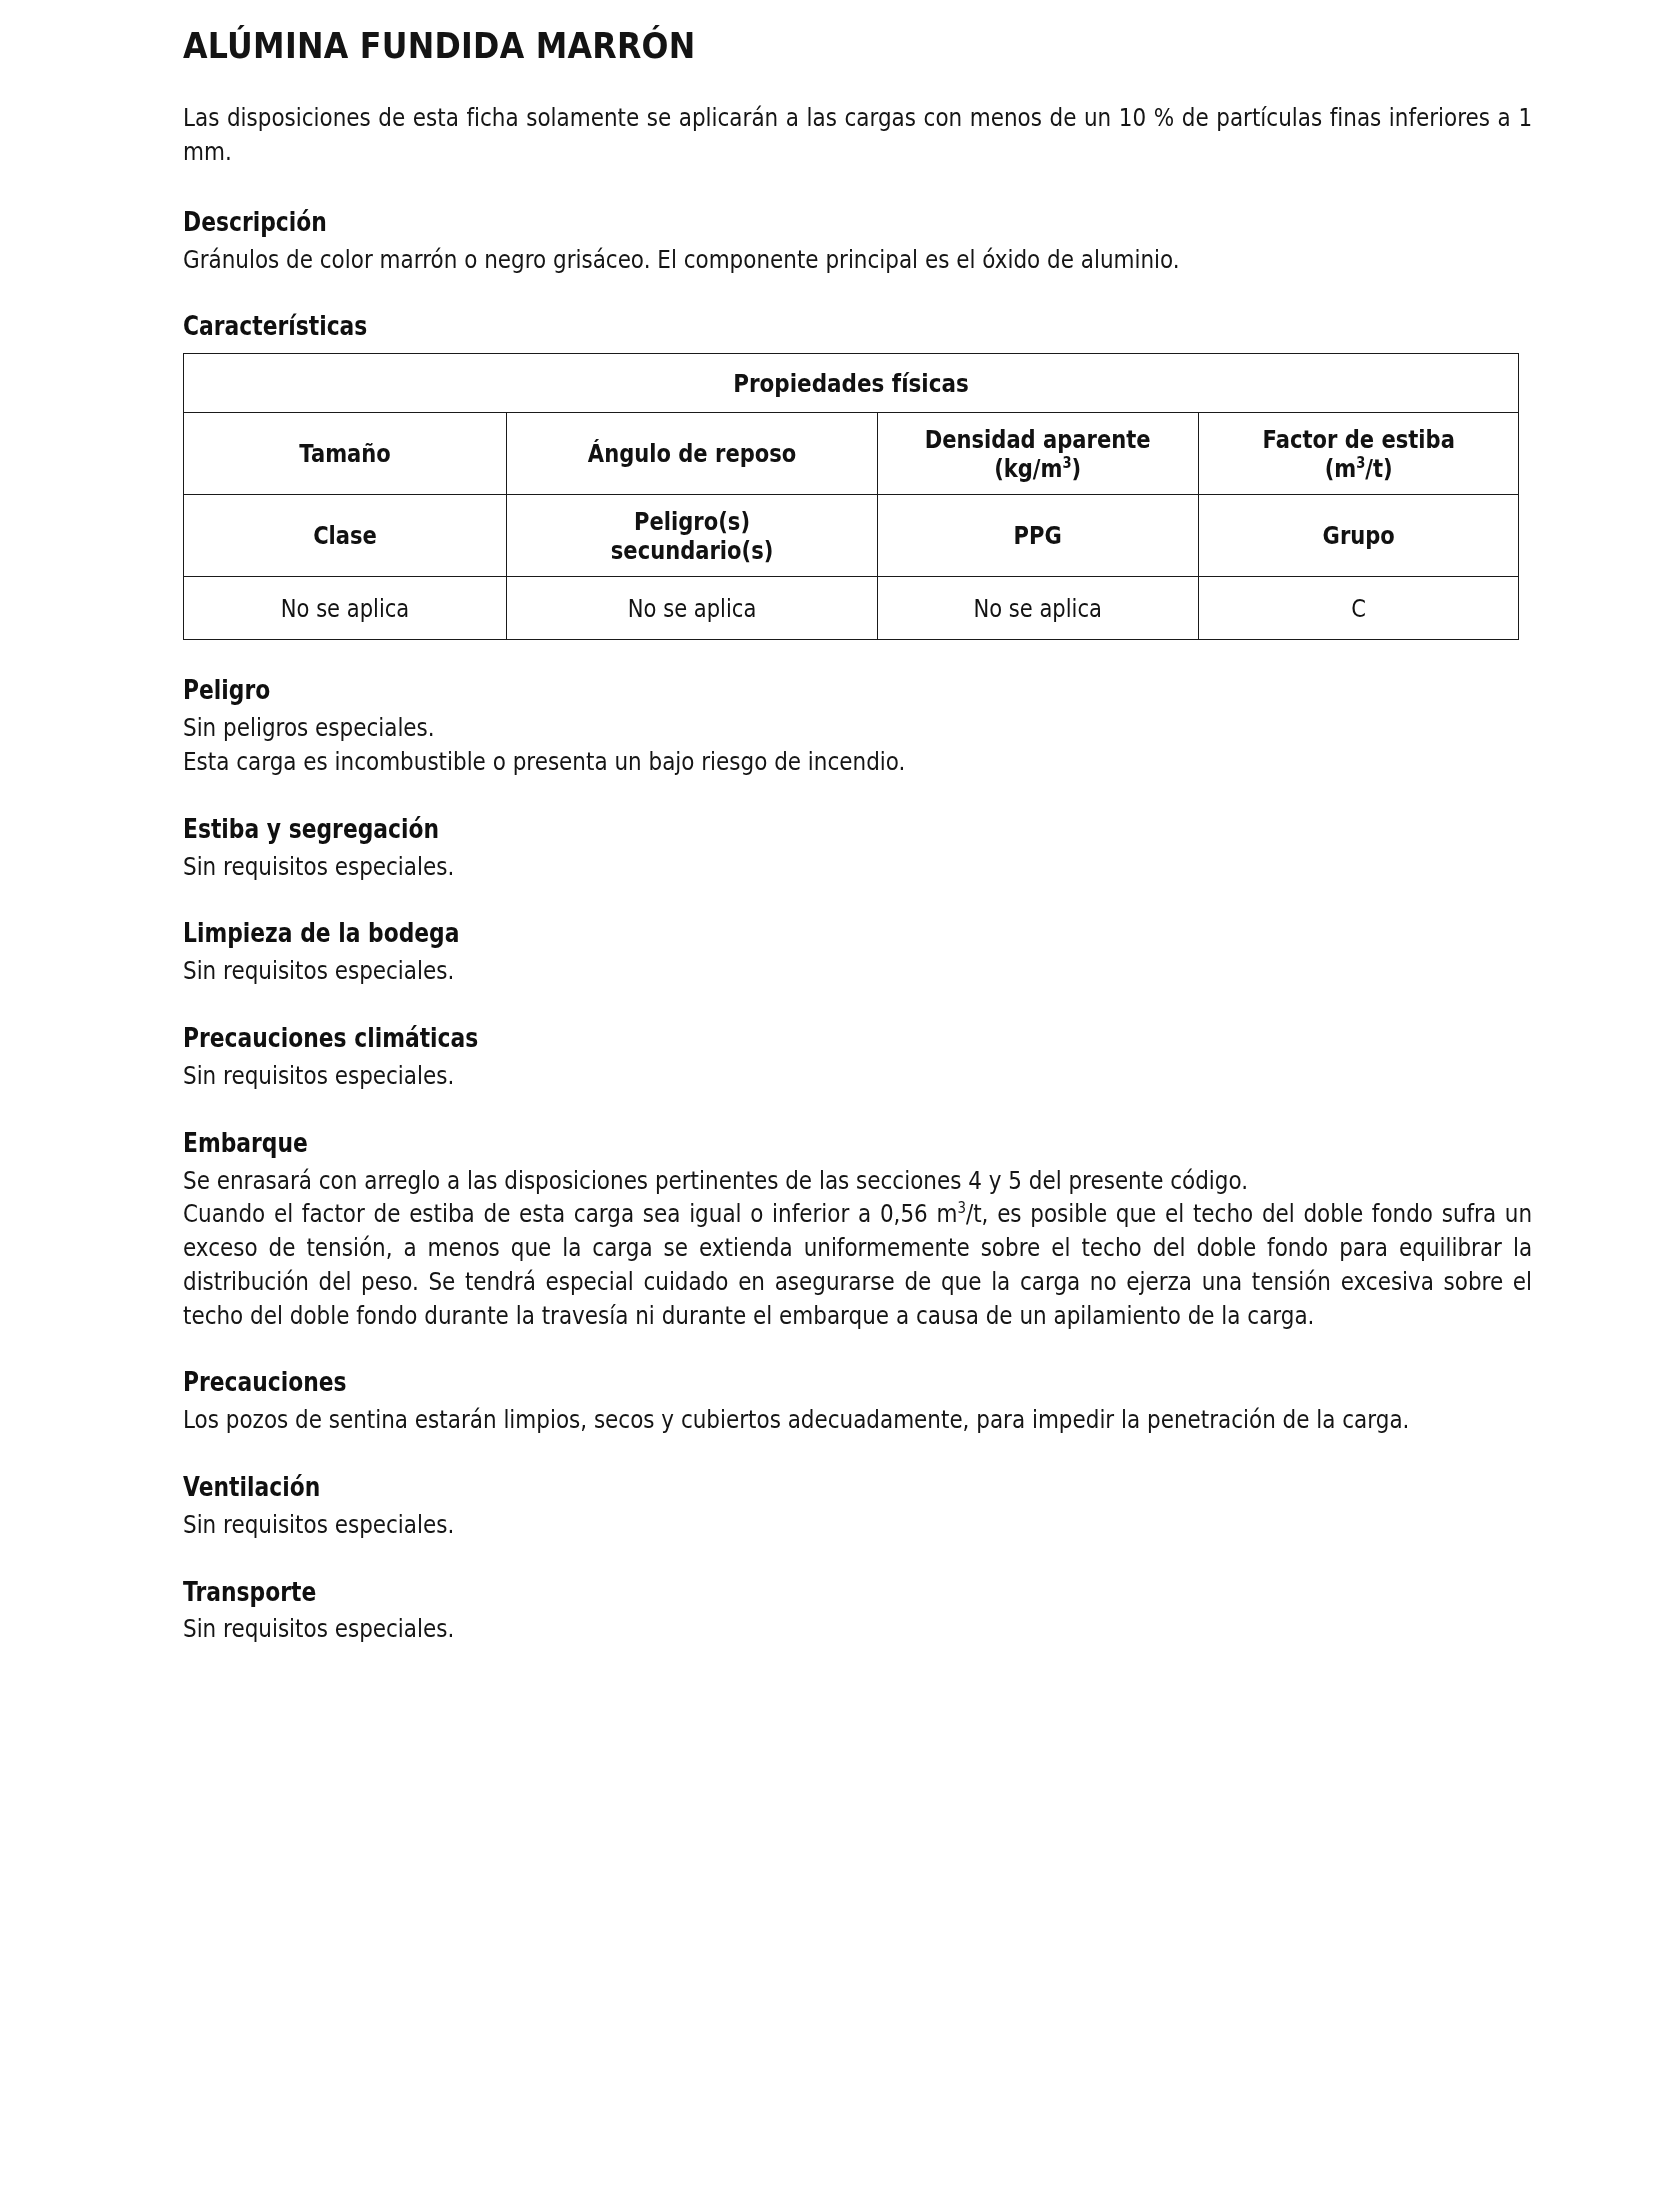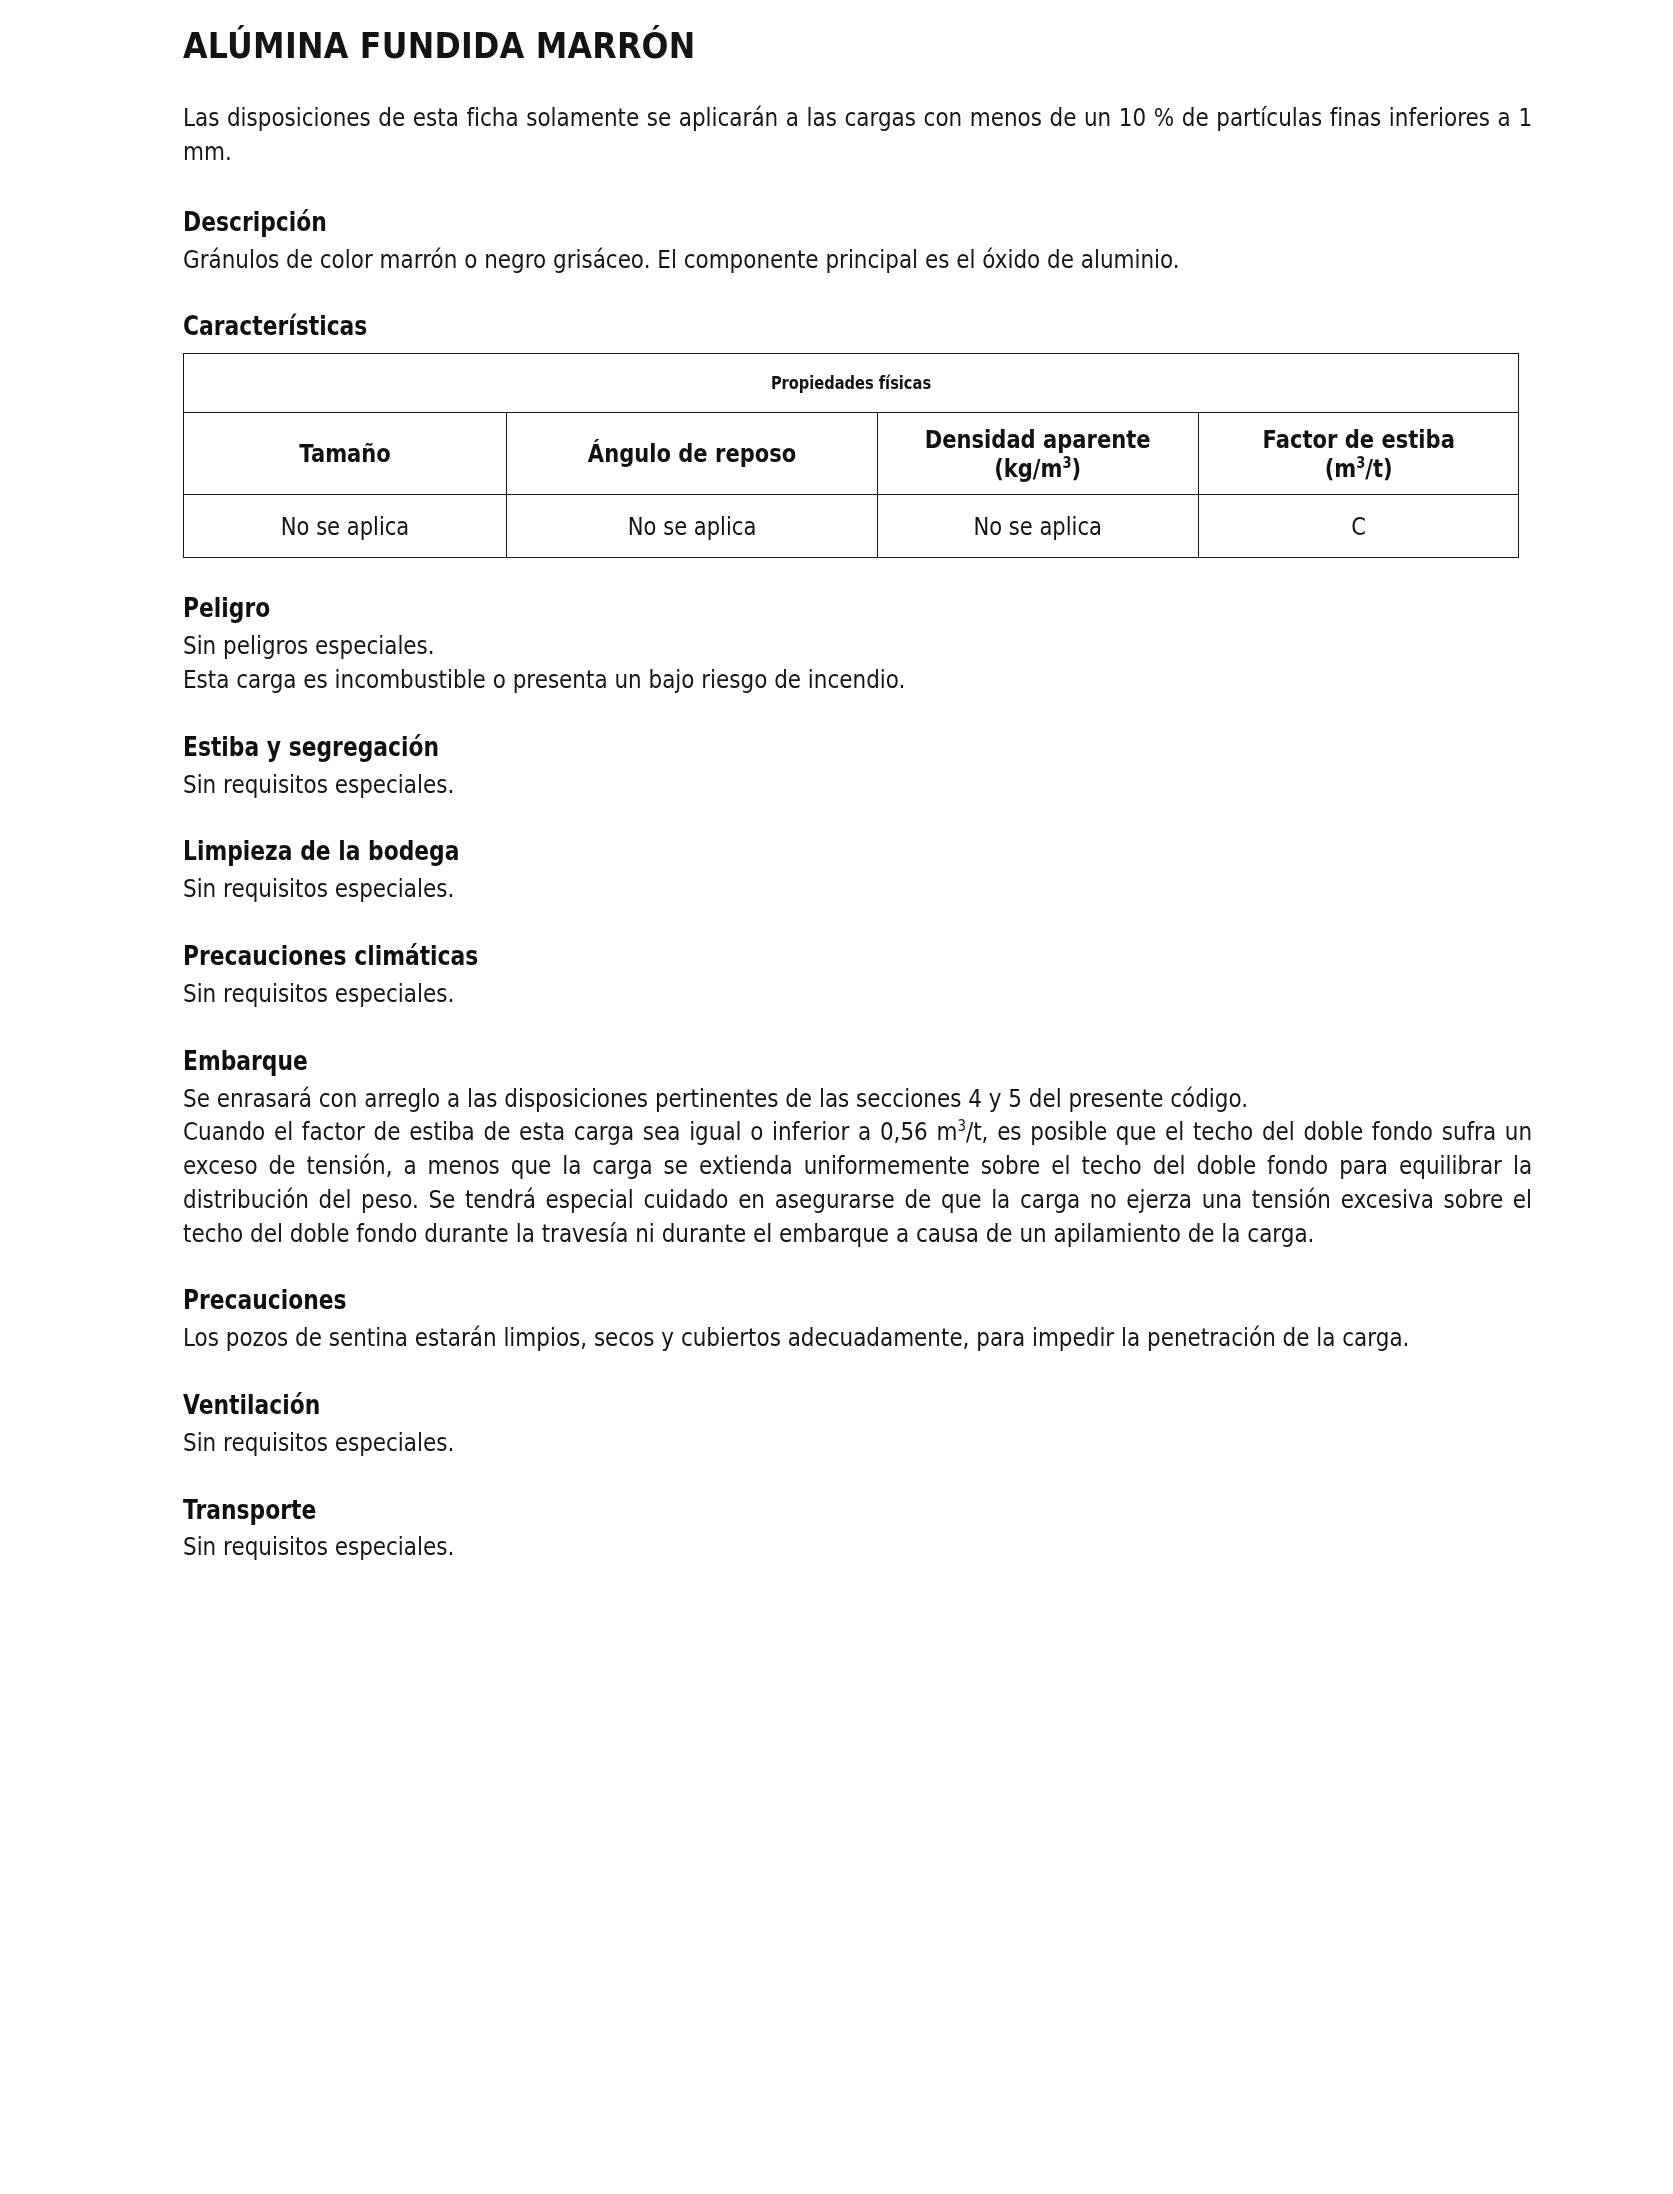--- a/index.html
+++ b/index.html
@@ -80,21 +80,21 @@
   .props-table td, .props-table th {
     border: 1.6px solid #1a1a1a;
     padding: 0;
     text-align: center;
     vertical-align: middle;
     color: #121212;
   }
   .tbl-span-head {
     font-family: "DejaVu Sans", sans-serif;
     font-weight: bold;
-    font-size: 17px;
+    font-size: 25px;
     height: 58px;
   }
   .tbl-col-head {
     font-family: "DejaVu Sans", sans-serif;
     font-weight: bold;
     font-size: 24.5px;
     line-height: 1.2;
     height: 81px;
     padding: 4.7px 6.3px;
   }
@@ -156,20 +156,35 @@
           <td class="tbl-col-head">
             <span class="tbl-inner">Densidad aparente</span>
             <span class="tbl-inner"><span>(kg/m</span><sup>3</sup><span>)</span></span>
           </td>
           <td class="tbl-col-head">
             <span class="tbl-inner">Factor de estiba</span>
             <span class="tbl-inner"><span>(m</span><sup>3</sup><span>/t)</span></span>
           </td>
         </tr>
         <tr>
+          <td class="tbl-col-head">
+            <span class="tbl-inner">Clase</span>
+          </td>
+          <td class="tbl-col-head">
+            <span class="tbl-inner">Peligro(s)</span>
+            <span class="tbl-inner">secundario(s)</span>
+          </td>
+          <td class="tbl-col-head">
+            <span class="tbl-inner">PPG</span>
+          </td>
+          <td class="tbl-col-head">
+            <span class="tbl-inner">Grupo</span>
+          </td>
+        </tr>
+        <tr>
           <td class="tbl-cell">
             <span class="tbl-inner">No se aplica</span>
           </td>
           <td class="tbl-cell">
             <span class="tbl-inner">No se aplica</span>
           </td>
           <td class="tbl-cell">
             <span class="tbl-inner">No se aplica</span>
           </td>
           <td class="tbl-cell">

